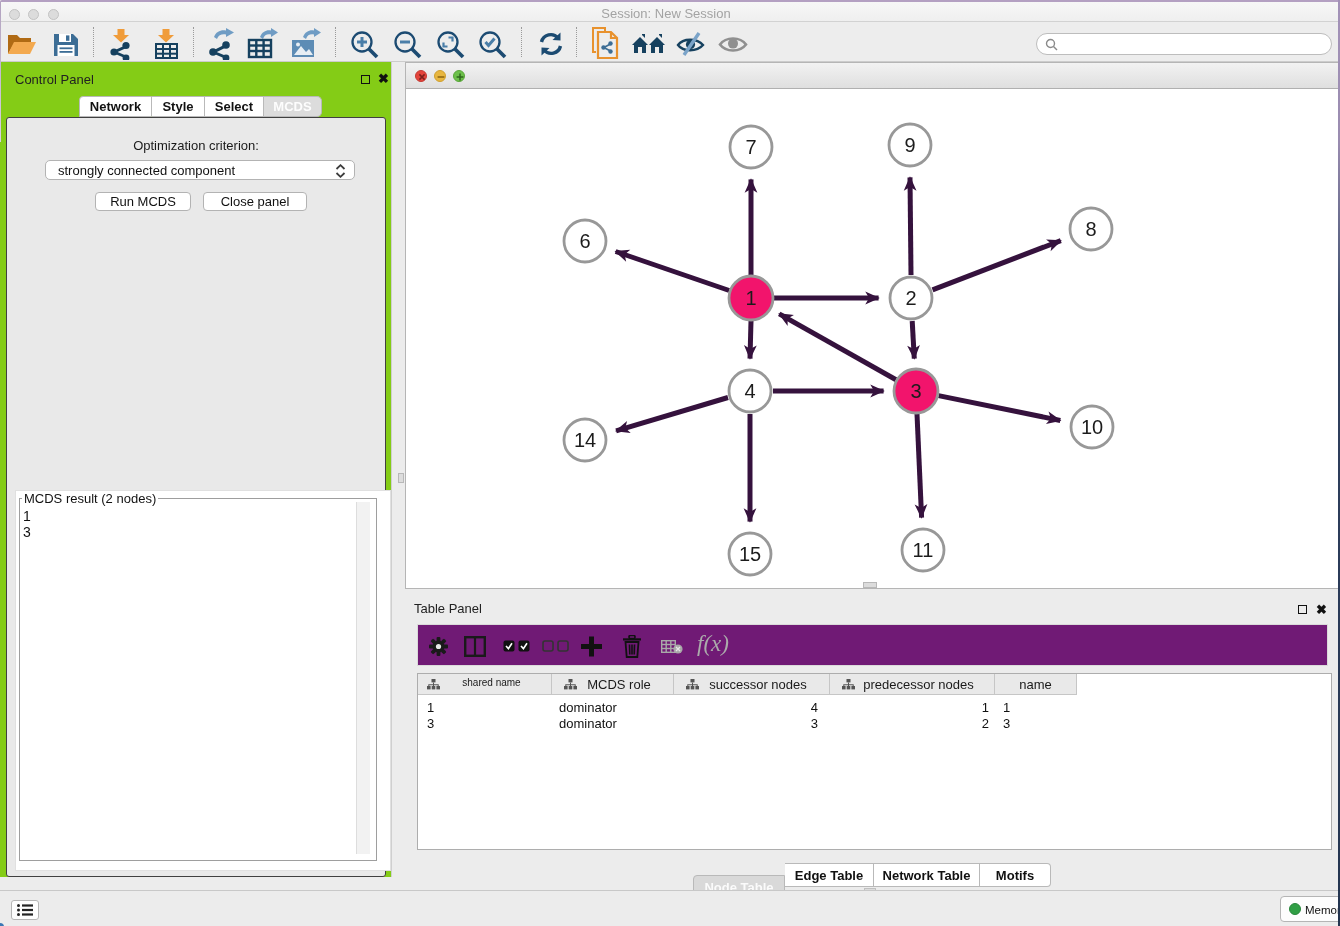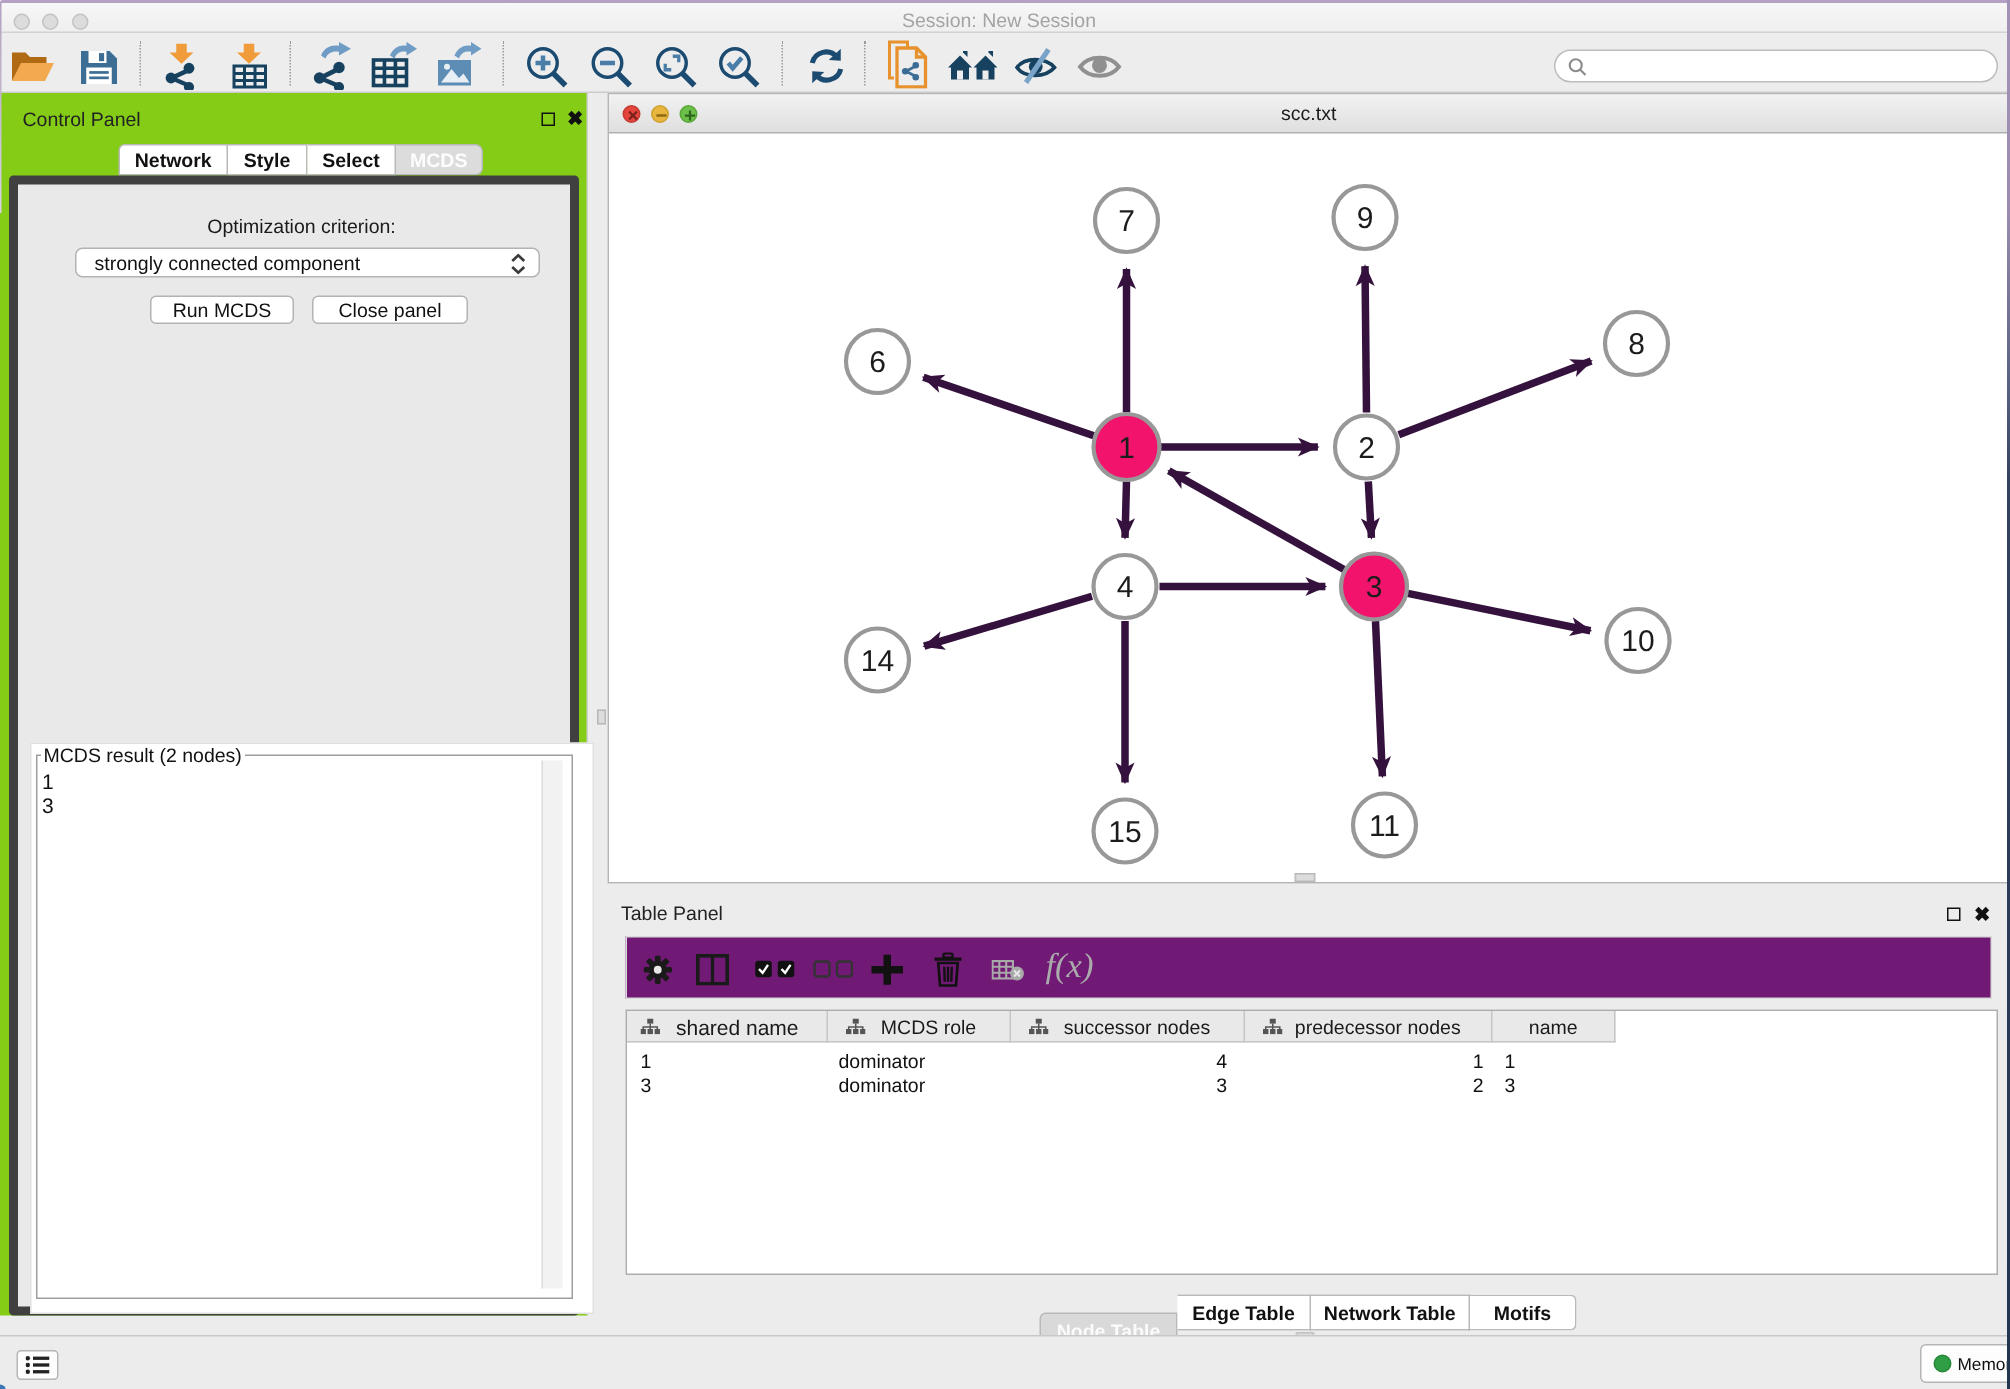--- a/index.html
+++ b/index.html
@@ -174,21 +174,21 @@
   <div class="abs" style="left:361px;top:13px;width:9px;height:9px;border:1.5px solid #111;"></div>
   <div class="abs" style="left:378px;top:9px;font-size:13px;font-weight:bold;color:#111;">✖</div>
 
   <div class="abs" style="left:79px;top:34px;height:21px;font-weight:bold;">
     <div class="abs" style="left:0;top:0;width:73px;height:21px;background:#fff;border:1px solid #b9b9b9;border-radius:4px 0 0 0;text-align:center;font-size:13px;line-height:20px;color:#111;">Network</div>
     <div class="abs" style="left:73px;top:0;width:53px;height:21px;background:#fff;border:1px solid #b9b9b9;border-left:none;text-align:center;font-size:13px;line-height:20px;color:#111;">Style</div>
     <div class="abs" style="left:126px;top:0;width:59px;height:21px;background:#fff;border:1px solid #b9b9b9;border-left:none;text-align:center;font-size:13px;line-height:20px;color:#111;">Select</div>
     <div class="abs" style="left:185px;top:0;width:58px;height:21px;background:#dcdcdc;border:1px solid #b9b9b9;border-left:none;border-radius:0 5px 5px 0;text-align:center;font-size:13px;line-height:20px;color:#fdfdfd;">MCDS</div>
   </div>
 
-  <div class="abs" style="left:6px;top:55px;width:380px;height:760px;background:#e9e9e9;border:6px solid #404040;border-radius:3px;">
+  <div class="abs" style="left:6px;top:55px;width:380px;height:760px;background:#e9e9e9;border:1px solid #404040;border-radius:3px;">
     <div class="abs" style="left:0;top:20px;width:378px;text-align:center;font-size:13px;color:#1a1a1a;">Optimization criterion:</div>
     <div class="abs" style="left:38px;top:42px;width:310px;height:20px;background:#fff;border:1px solid #b3b3b3;border-radius:5px;font-size:13px;line-height:19px;color:#111;padding-left:12px;">strongly connected component
       <svg width="11" height="14" viewBox="0 0 11 14" style="position:absolute;right:8px;top:3px;">
           <path d="M1.5 5 L5.5 1.2 L9.5 5" fill="none" stroke="#3c3c3c" stroke-width="1.8"></path>
           <path d="M1.5 9 L5.5 12.8 L9.5 9" fill="none" stroke="#3c3c3c" stroke-width="1.8"></path>
         </svg>
     </div>
     <div class="abs" style="left:88px;top:74px;width:96px;height:19px;background:#fff;border:1px solid #b3b3b3;border-radius:4px;text-align:center;font-size:13px;line-height:18px;color:#111;">Run MCDS</div>
     <div class="abs" style="left:196px;top:74px;width:104px;height:19px;background:#fff;border:1px solid #b3b3b3;border-radius:4px;text-align:center;font-size:13px;line-height:18px;color:#111;">Close panel</div>
 
@@ -214,21 +214,20 @@
     <div class="abs" style="left:28px;top:7px;width:12px;height:12px;border-radius:50%;background:#e8b63f;border:1px solid #cfa02f;">
         <svg width="12" height="12" viewBox="0 0 12 12" style="position:absolute;left:0;top:0;">
           <path d="M2.6 6 H9.4" stroke="#8f6a14" stroke-width="1.6"></path>
         </svg>
       </div>
     <div class="abs" style="left:47px;top:7px;width:12px;height:12px;border-radius:50%;background:#6cc04a;border:1px solid #59a63a;">
         <svg width="12" height="12" viewBox="0 0 12 12" style="position:absolute;left:0;top:0;">
           <path d="M2.6 6 H9.4 M6 2.6 V9.4" stroke="#2e661c" stroke-width="1.5"></path>
         </svg>
       </div>
-    <div class="abs" style="left:0;top:5px;width:933px;text-align:center;font-size:13px;color:#1a1a1a;">scc.txt</div>
   </div>
   <svg class="abs" style="left:0;top:27px;transform:translateZ(0);" width="933" height="498" viewBox="0 0 933 498">
     <defs>
       <marker id="arr" viewBox="0 0 10 10" refX="9.2" refY="5" markerWidth="3.6" markerHeight="2.9" orient="auto-start-reverse">
         <path d="M0,0.6 L10,5 L0,9.4 L2.6,5 z" fill="#35123d"></path>
       </marker>
     </defs>
     <g stroke="#35123d" stroke-width="5" marker-end="url(#arr)">
       <line x1="345" y1="185" x2="345" y2="89.4"></line>
       <line x1="323.2" y1="200.5" x2="209.6" y2="161.5"></line>
@@ -348,21 +347,21 @@
     <div class="abs" id="thead" style="left:0;top:0;width:659px;height:21px;background:#e9e9e9;border-bottom:1px solid #c6c6c6;border-right:1px solid #c6c6c6;">
       <svg class="abs treeico" style="left:9px;top:5px;" width="13" height="11" viewBox="0 0 13 11">
           <g fill="#555">
             <rect x="4.5" y="0" width="4" height="3.4"></rect>
             <rect x="0" y="7" width="3.6" height="3.4"></rect>
             <rect x="4.7" y="7" width="3.6" height="3.4"></rect>
             <rect x="9.4" y="7" width="3.6" height="3.4"></rect>
             <path d="M6 3.4 h1 V5.5 H6z M1.3 5.2 h10.4 v1 H1.3z M1.3 5.2 h1 v2 h-1z M6 5.2 h1 v2 h-1z M10.7 5.2 h1 v2 h-1z"></path>
           </g>
         </svg>
-      <div class="abs" style="left:0;top:3px;width:133px;text-align:center;font-size:14px;color:#1a1a1a;text-indent:14px;">shared name</div>
+      <div class="abs" style="left:0;top:3px;width:133px;text-align:center;font-size:10px;color:#1a1a1a;text-indent:14px;">shared name</div>
       <div class="abs" style="left:133px;top:0;width:1px;height:21px;background:#c6c6c6;"></div>
       <svg class="abs treeico" style="left:146px;top:5px;" width="13" height="11" viewBox="0 0 13 11">
           <g fill="#555">
             <rect x="4.5" y="0" width="4" height="3.4"></rect>
             <rect x="0" y="7" width="3.6" height="3.4"></rect>
             <rect x="4.7" y="7" width="3.6" height="3.4"></rect>
             <rect x="9.4" y="7" width="3.6" height="3.4"></rect>
             <path d="M6 3.4 h1 V5.5 H6z M1.3 5.2 h10.4 v1 H1.3z M1.3 5.2 h1 v2 h-1z M6 5.2 h1 v2 h-1z M10.7 5.2 h1 v2 h-1z"></path>
           </g>
         </svg>

